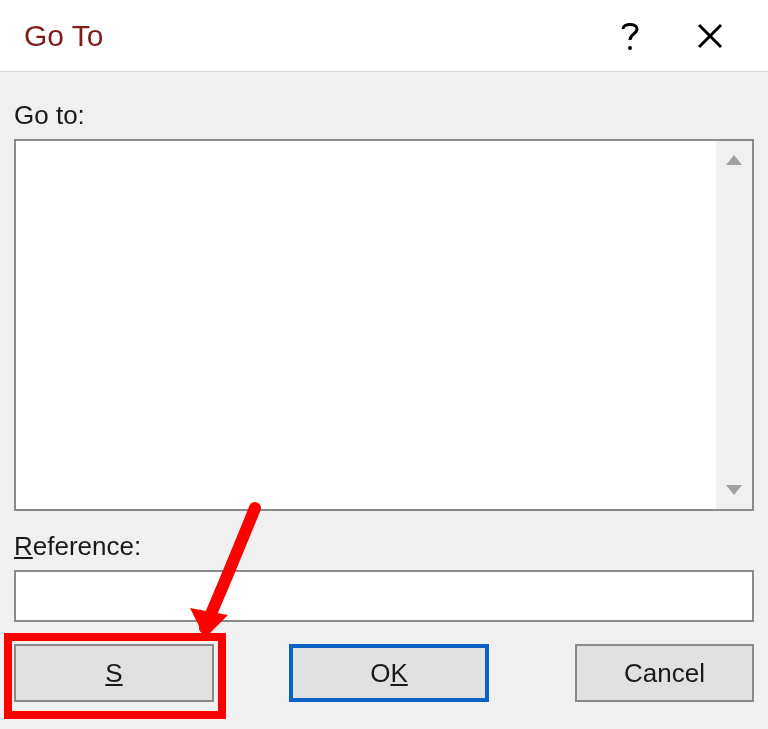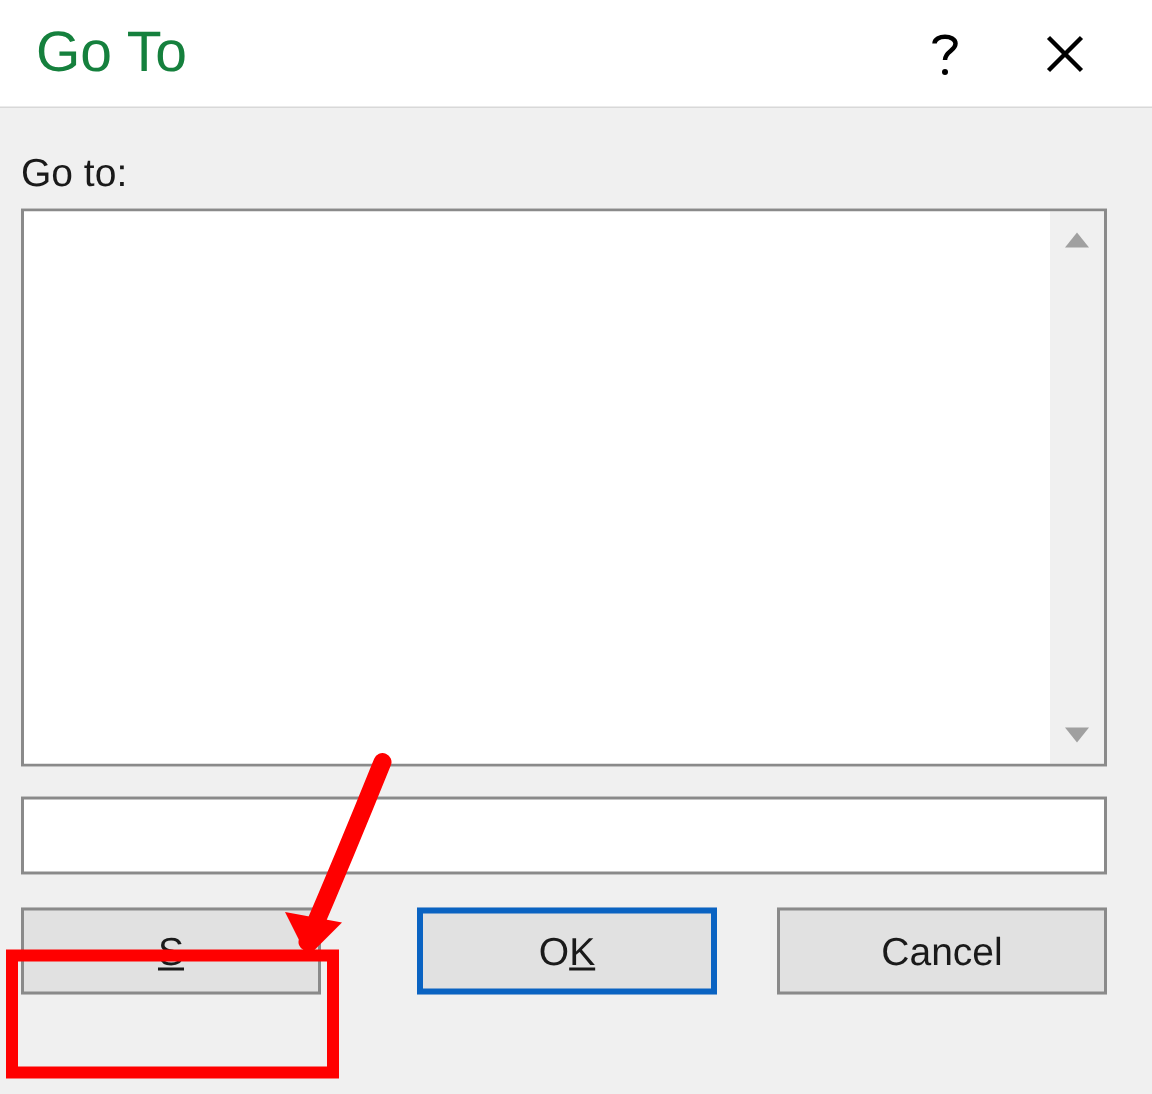--- a/index.html
+++ b/index.html
@@ -16,35 +16,35 @@
   .titlebar {
     background: #ffffff;
     height: 72px;
     display: flex;
     align-items: center;
     padding: 0 18px 0 24px;
     border-bottom: 1px solid #d8d8d8;
   }
   .titlebar .title {
     flex: 1;
-    font-size: 38px;
-    color: #15803d;
+    font-size: 30px;
+    color: #7f1d1d;
   }
   .titlebar .tb-btn {
     width: 80px;
     height: 72px;
     display: flex;
     align-items: center;
     justify-content: center;
     font-size: 28px;
     color: #000;
   }
   .tb-btn svg { stroke: #000; }
   .content {
-    padding: 28px 30px 14px 14px;
+    padding: 28px 14px 14px 14px;
   }
   .label {
     font-size: 26px;
     color: #1a1a1a;
     margin-bottom: 8px;
   }
   .label .ul { text-decoration: underline; }
   .listbox-wrap {
     position: relative;
     border: 2px solid #8a8a8a;
@@ -95,21 +95,22 @@
     justify-content: center;
   }
   .btn-special {
     width: 200px;
   }
   .btn-ok {
     width: 200px;
     border: 4px solid #0a63c2;
   }
   .btn-cancel {
-    width: 220px;
+    width: 179px;
+    margin-left: 46px;
   }
   .btn .ul { text-decoration: underline; }
   .red-box {
     position: absolute;
     border: 8px solid #ff0000;
     pointer-events: none;
   }
   .red-box.special-hl {
     left: 4px;
     top: 633px;
@@ -162,20 +163,23 @@
           </svg>
       </div>
       <div class="scroll-arrow">
         <svg width="20" height="14" viewBox="0 0 20 14">
             <path d="M2 2 L18 2 L10 12 Z" fill="#a0a0a0"></path>
           </svg>
       </div>
     </div>
   </div>
 
+  <div class="label">
+    <span class="ul">R</span><span>eference:</span>
+  </div>
 
   <input class="ref-input" type="text" value="" style="">
 
   <div class="btn-row-wrap">
     <button class="btn btn-special">
       <span class="ul">S</span>
     </button>
     <div class="spacer"></div>
     <div class="ok-cancel">
       <button class="btn btn-ok">

